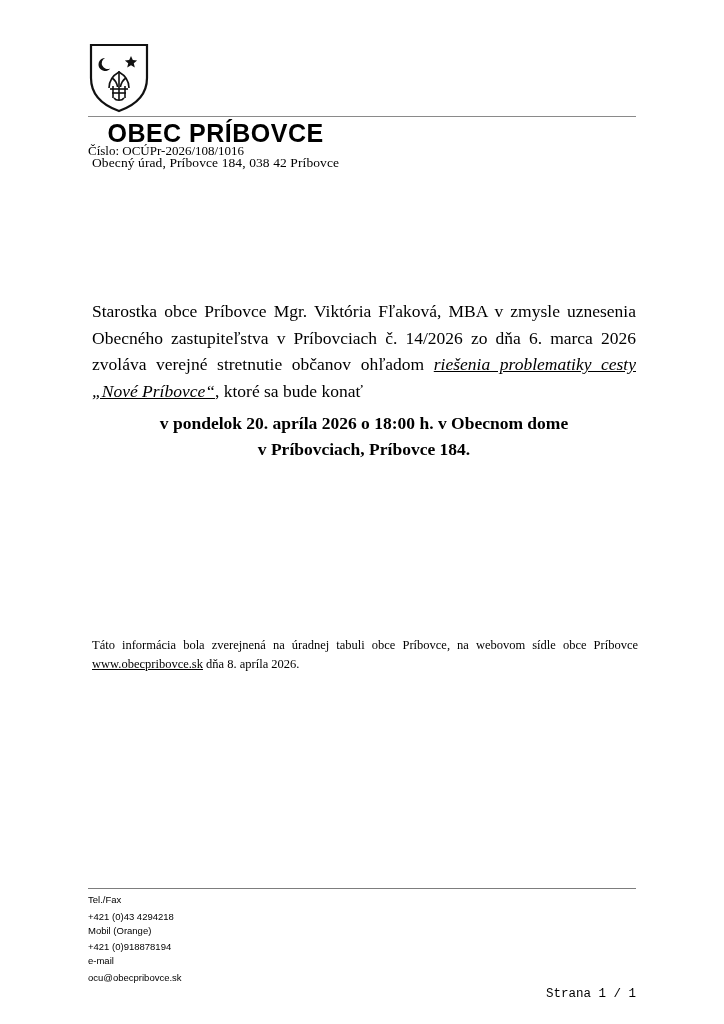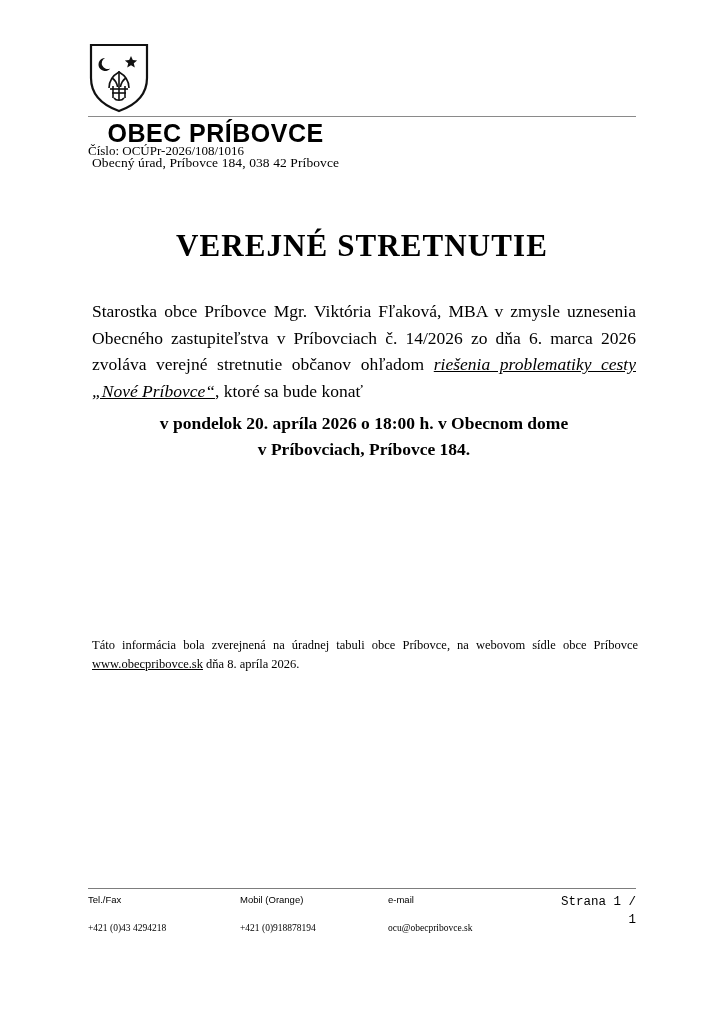--- a/index.html
+++ b/index.html
@@ -147,29 +147,29 @@
   }
   .footer {
     position: absolute;
     left: 88px;
     top: 893px;
     width: 548px;
     font-family: "Liberation Sans", sans-serif;
     font-size: 9.5px;
     line-height: 1.45;
     display: flex;
-    flex-direction: row;
+    flex-direction: column;
   }
   .fcol { flex: 0 0 auto; }
   .fcol-1 { width: 152px; }
   .fcol-2 { width: 148px; }
   .fcol-3 { width: 168px; }
   .fcol-4 { flex: 1 1 auto; text-align: right; font-size: 12.5px; font-family: Liberation Mono, monospace; }
   .fcol .flabel { color: #000; }
-  .fcol .fvalue { color: #000; margin-top: 15px; font-family: Liberation Serif, serif; }
+  .fcol .fvalue { color: #000; margin-top: 3px; }
 </style>
 </head>
 <body>
 
 <div class="page">
 
   <div class="header">
     <div class="crest">
       <svg viewBox="0 0 62 72" width="62" height="72" xmlns="http://www.w3.org/2000/svg">
         <path d="M3 3 H59 V36 C59 52 48 63 31 69 C14 63 3 52 3 36 Z" fill="#ffffff" stroke="#111111" stroke-width="2.2"></path>
@@ -197,21 +197,20 @@
       <div class="org-name">OBEC PRÍBOVCE</div>
       <div class="org-address">Obecný úrad, Príbovce 184, 038 42 Príbovce</div>
     </div>
   </div>
   <div class="header-rule"></div>
 
   <div class="refline">
     <span class="ref-no">Číslo: OCÚPr-2026/108/1016</span>
   </div>
 
-  <div class="doc-title">VEREJNÉ STRETNUTIE</div>
 
   <div class="body-text"><span>Starostka obce Príbovce Mgr. Viktória Fľaková, MBA v zmysle uznesenia Obecného zastupiteľstva v Príbovciach č. 14/2026 zo dňa 6. marca 2026 zvoláva verejné stretnutie občanov ohľadom </span><span class="emph">riešenia problematiky cesty „Nové Príbovce“</span><span>, ktoré sa bude konať</span></div>
 
   <div class="meeting-when">
     <div>v pondelok 20. apríla 2026 o 18:00 h. v Obecnom dome</div>
     <div>v Príbovciach, Príbovce 184.</div>
   </div>
 
   <div class="notice"><span>Táto informácia bola zverejnená na úradnej tabuli obce Príbovce, na webovom sídle obce Príbovce </span><span class="link">www.obecpribovce.sk</span><span> dňa 8. apríla 2026.</span></div>
 

